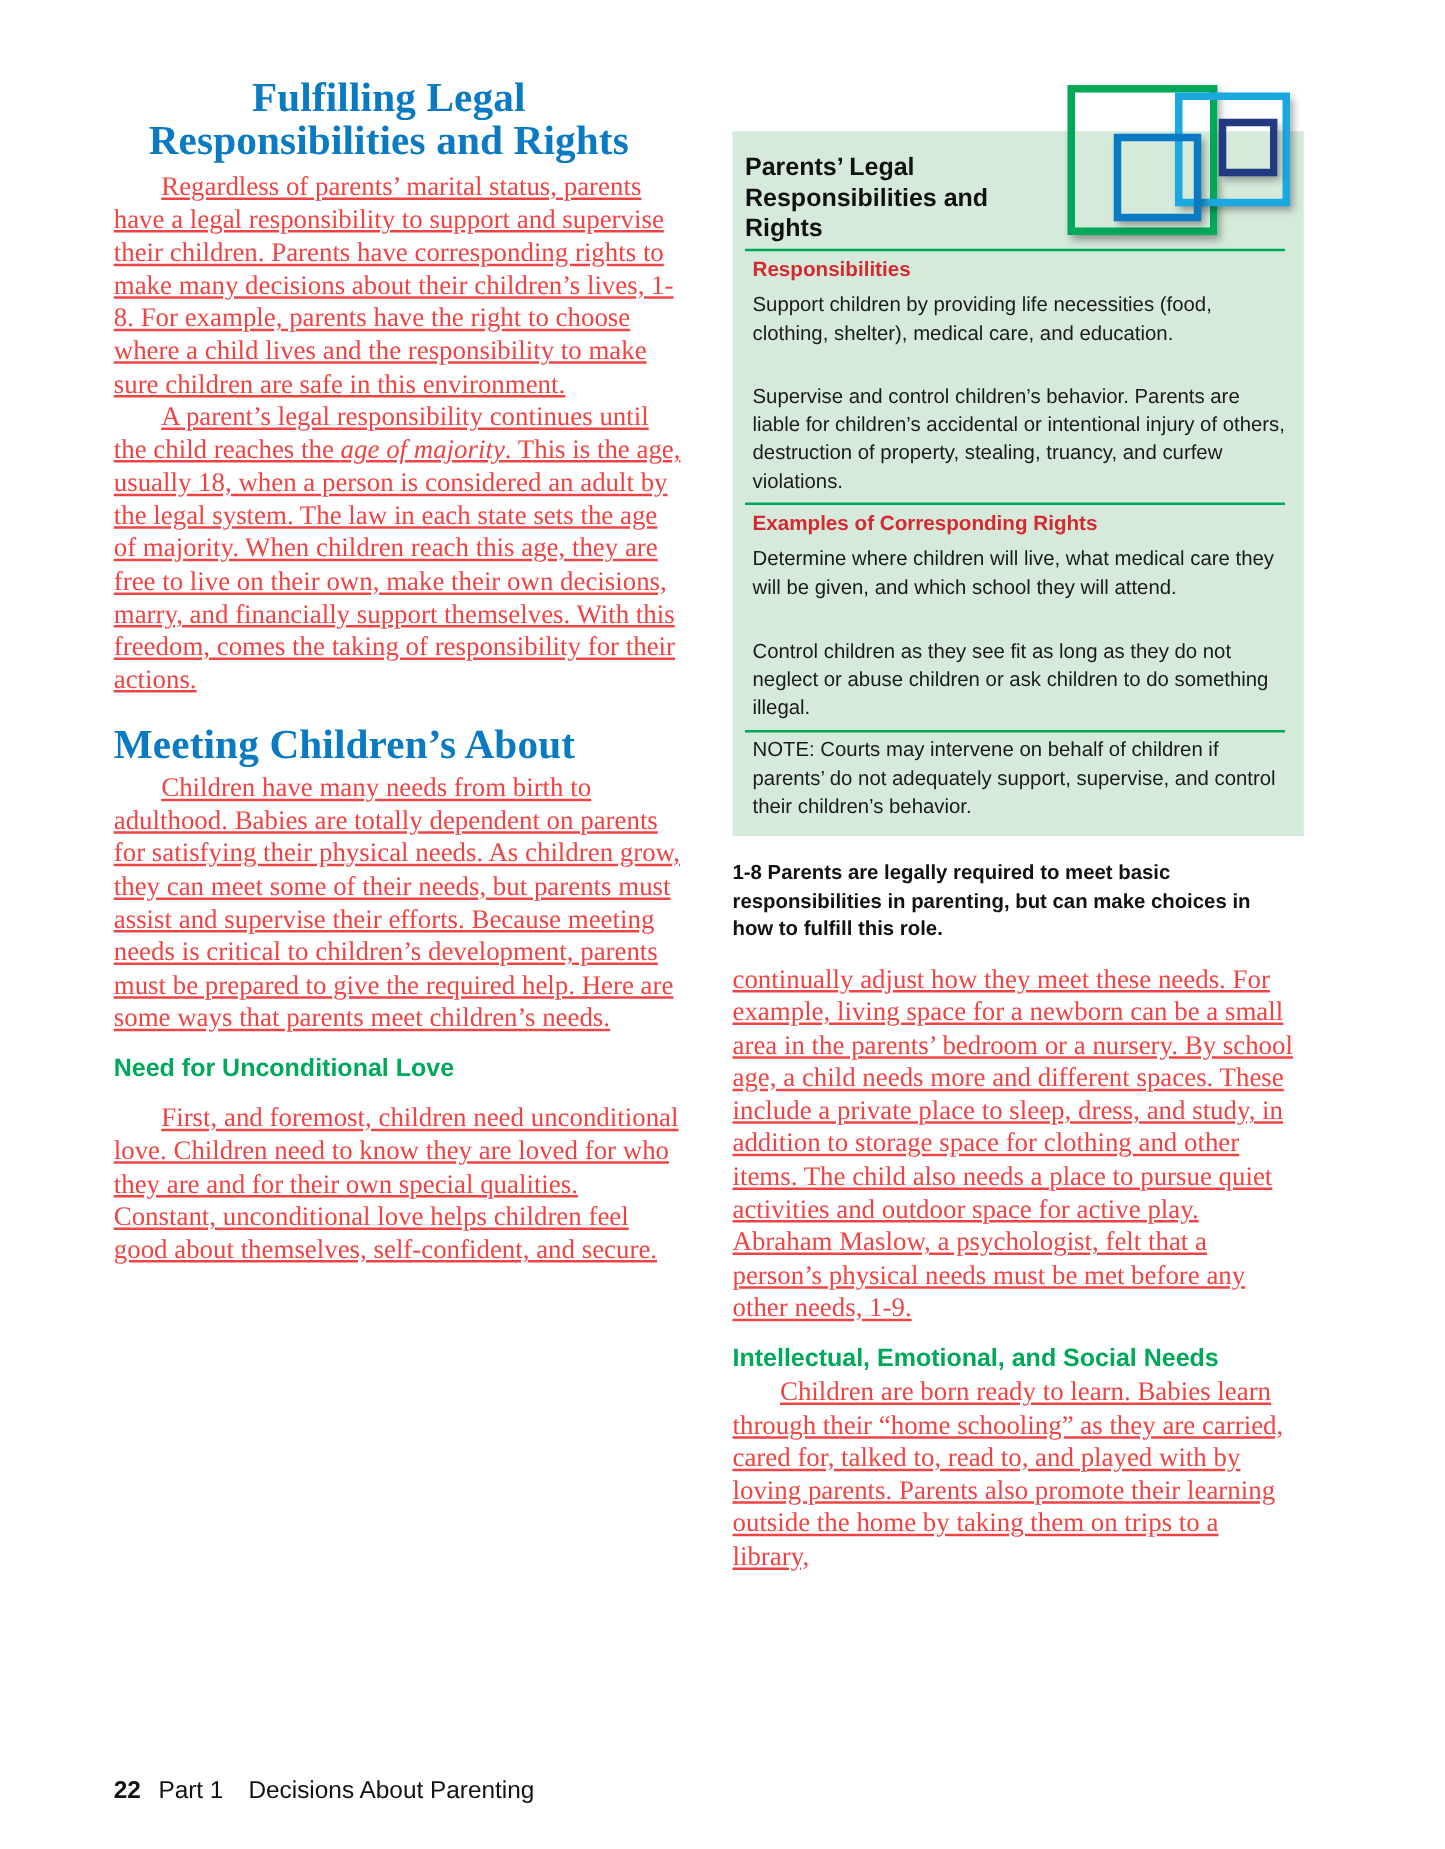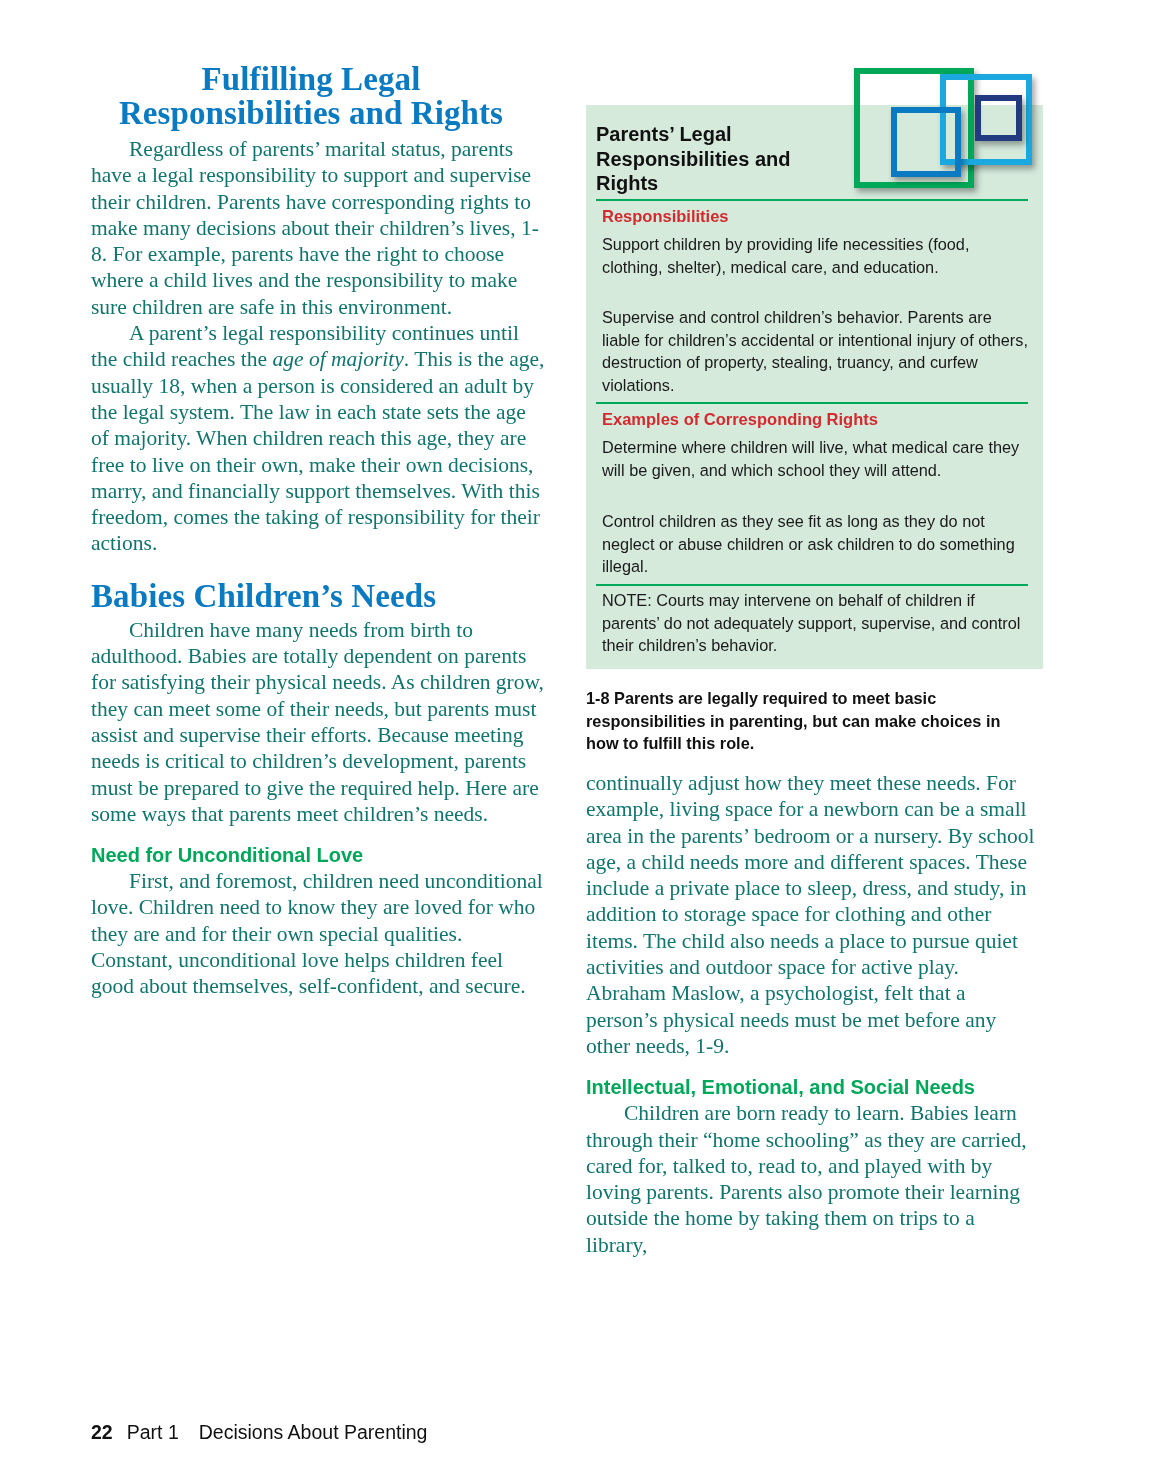--- a/index.html
+++ b/index.html
@@ -6,21 +6,21 @@
   body { width: 1156px; height: 1479px; position: relative; overflow: hidden; }
 
   .col-left { position: absolute; left: 91px; top: 62px; width: 455px; }
   .col-right-text { position: absolute; left: 586px; top: 770px; width: 455px; }
 
   h1.section { margin: 0; color: #0a7ac2; font-family: "Liberation Serif", "DejaVu Serif", serif;
     font-weight: bold; font-size: 33px; line-height: 34px; letter-spacing: 0.1px; }
   h2.sub { margin: 0; color: #00a859; font-family: "Liberation Sans", "DejaVu Sans", sans-serif;
     font-weight: bold; font-size: 20px; line-height: 24px; }
   p.body { margin: 0; font-family: "Liberation Serif", "DejaVu Serif", serif; font-size: 21.5px;
-    line-height: 26.3px; color: #0f766e; }
+    line-height: 26.3px; color: #ef4444; text-decoration: underline; }
   p.body.indent { text-indent: 38px; }
   p.body i { font-style: italic; }
 
   
   .figure-wrap { position: absolute; left: 586px; top: 60px; width: 460px; height: 700px; }
   .panel { position: absolute; left: 0; top: 45px; width: 457px; height: 564px; background: #d6eadc; }
   .fig-title { position: absolute; left: 10px; top: 62px; width: 250px; font-family: "Liberation Sans", "DejaVu Sans", sans-serif;
     font-weight: bold; font-size: 20px; line-height: 24.5px; color: #111; }
   .divider { position: absolute; left: 10px; width: 432px; height: 2px; background: #00a859; }
   .fig-head { position: absolute; left: 16px; font-family: "Liberation Sans", "DejaVu Sans", sans-serif; font-weight: bold;
@@ -43,24 +43,24 @@
 </style>
 </head>
 <body>
 
 <div class="col-left">
   <h1 class="section" style="width:440px;text-align:center;">Fulfilling Legal Responsibilities and Rights</h1>
   <p class="body indent" style="margin-top:6px;">Regardless of parents’ marital status, parents have a legal responsibility to support and supervise their children. Parents have corresponding rights to make many decisions about their children’s lives, 1-8. For example, parents have the right to choose where a child lives and the responsibility to make sure children are safe in this environment.</p>
   <p class="body indent">
     <span>A parent’s legal responsibility continues until the child reaches the </span><i>age of majority</i><span>. This is the age, usually 18, when a person is considered an adult by the legal system. The law in each state sets the age of majority. When children reach this age, they are free to live on their own, make their own decisions, marry, and financially support themselves. With this freedom, comes the taking of responsibility for their actions.</span>
   </p>
-  <h1 class="section" style="margin-top:22px;">Babies Children’s Needs</h1>
+  <h1 class="section" style="margin-top:22px;">Meeting Children’s About</h1>
   <p class="body indent" style="margin-top:4px;">Children have many needs from birth to adulthood. Babies are totally dependent on parents for satisfying their physical needs. As children grow, they can meet some of their needs, but parents must assist and supervise their efforts. Because meeting needs is critical to children’s development, parents must be prepared to give the required help. Here are some ways that parents meet children’s needs.</p>
   <h2 class="sub" style="margin-top:16px;">Need for Unconditional Love</h2>
-  <p class="body indent" style="margin-top:1px;">First, and foremost, children need unconditional love. Children need to know they are loved for who they are and for their own special qualities. Constant, unconditional love helps children feel good about themselves, self-confident, and secure.</p>
+  <p class="body indent" style="margin-top:14px;">First, and foremost, children need unconditional love. Children need to know they are loved for who they are and for their own special qualities. Constant, unconditional love helps children feel good about themselves, self-confident, and secure.</p>
 </div>
 
 <div class="figure-wrap">
   <div class="panel"></div>
 
   <div class="sq sq-green"></div>
   <div class="sq sq-lightblue"></div>
   <div class="sq sq-midblue"></div>
   <div class="sq sq-navy"></div>
 

